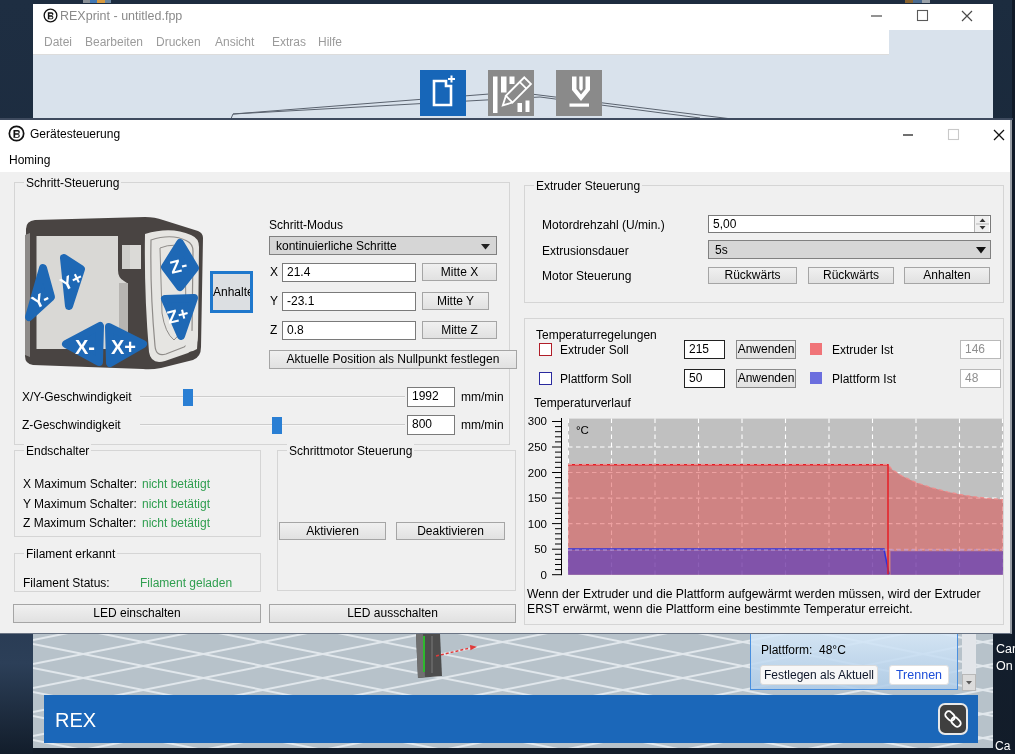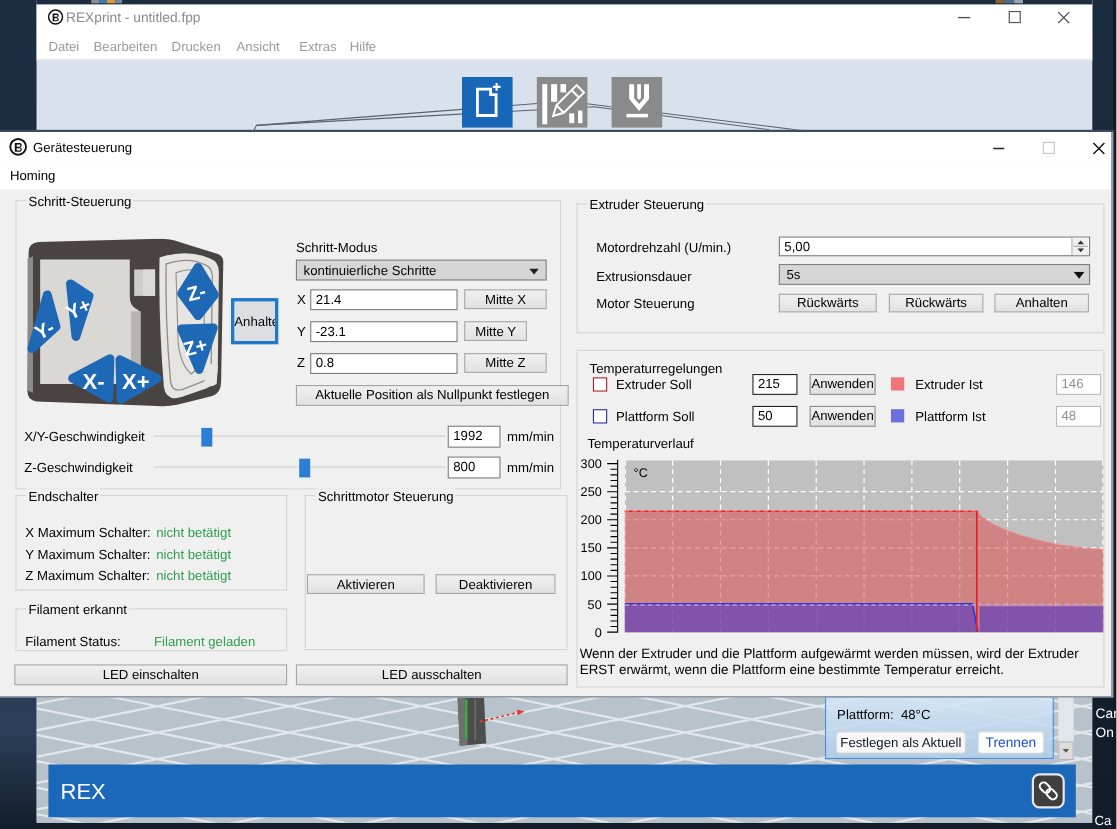--- a/index.html
+++ b/index.html
@@ -4,21 +4,21 @@
 <style>
 * { margin:0; padding:0; box-sizing:border-box; }
 html,body { width:1015px; height:754px; overflow:hidden; }
 body { font-family:"Liberation Sans", sans-serif; font-size:12px; color:#000; }
 #stage { position:relative; width:1015px; height:754px; background:linear-gradient(180deg,#1c2c3f 0%,#182638 40%,#121c29 100%); overflow:hidden; }
 .abs { position:absolute; }
 
 #mainwin { left:33px; top:0; width:960px; height:748px; background:#d9e2ec; }
 #titlebar { position:absolute; left:0; top:0; width:960px; height:30px; background:#fff; }
 #titletext { position:absolute; top:9px; color:#8a8a8a; font-size:12.5px; }
-#menubar { position:absolute; left:0; top:30px; width:960px; height:25px; background:#fff; border-bottom:1px solid #dcdcdc; color:#9b9b9b; font-size:12px; }
+#menubar { position:absolute; left:0; top:30px; width:856px; height:25px; background:#fff; border-bottom:1px solid #dcdcdc; color:#9b9b9b; font-size:12px; }
 .mi { position:absolute; top:5px; }
 .ticon { position:absolute; top:70px; width:46px; height:46px; }
 
 #scene { position:absolute; left:0; top:576px; width:960px; height:172px; overflow:hidden; }
 
 #rexbar { position:absolute; left:11px; top:119px; width:934px; height:48px; background:#1b67b9; }
 #rextext { position:absolute; left:11px; top:14px; color:#fff; font-size:20px; }
 
 #ppanel { position:absolute; left:717px; top:57px; width:208px; height:57px; background:linear-gradient(180deg,rgba(214,232,248,0.88),rgba(176,205,233,0.88)); border:1px solid #4a90df; }
 
@@ -275,21 +275,21 @@
             <path d="M0 0 h9 l-4.5 5.5 z" fill="#222"></path>
           </svg>
     </div>
 
     <span class="lbl" style="left:270px;top:93px;">X</span>
     <div class="inp" style="left:282px;top:91px;width:134px;height:19px;">21.4</div>
     <div class="btn" style="left:422px;top:91px;width:75px;height:18px;line-height:16px;">Mitte X</div>
 
     <span class="lbl" style="left:270px;top:122px;">Y</span>
     <div class="inp" style="left:282px;top:120px;width:134px;height:19px;">-23.1</div>
-    <div class="btn" style="left:422px;top:120px;width:57px;height:18px;line-height:16px;">Mitte Y</div>
+    <div class="btn" style="left:422px;top:120px;width:67px;height:18px;line-height:16px;">Mitte Y</div>
 
     <span class="lbl" style="left:270px;top:151px;">Z</span>
     <div class="inp" style="left:282px;top:149px;width:134px;height:19px;">0.8</div>
     <div class="btn" style="left:422px;top:149px;width:75px;height:18px;line-height:16px;">Mitte Z</div>
 
     <div class="btn" style="left:269px;top:178px;width:248px;height:19px;line-height:17px;">Aktuelle Position als Nullpunkt festlegen</div>
 
     <span class="lbl" style="left:22px;top:218px;">X/Y-Geschwindigkeit</span>
     <div class="abs" style="left:140px;top:224px;width:265px;height:2px;background:#cdcdcd;border-bottom:1px solid #f6f6f6;"></div>
     <div class="abs" style="left:183px;top:217px;width:10px;height:17px;background:#2a7fd4;"></div>

